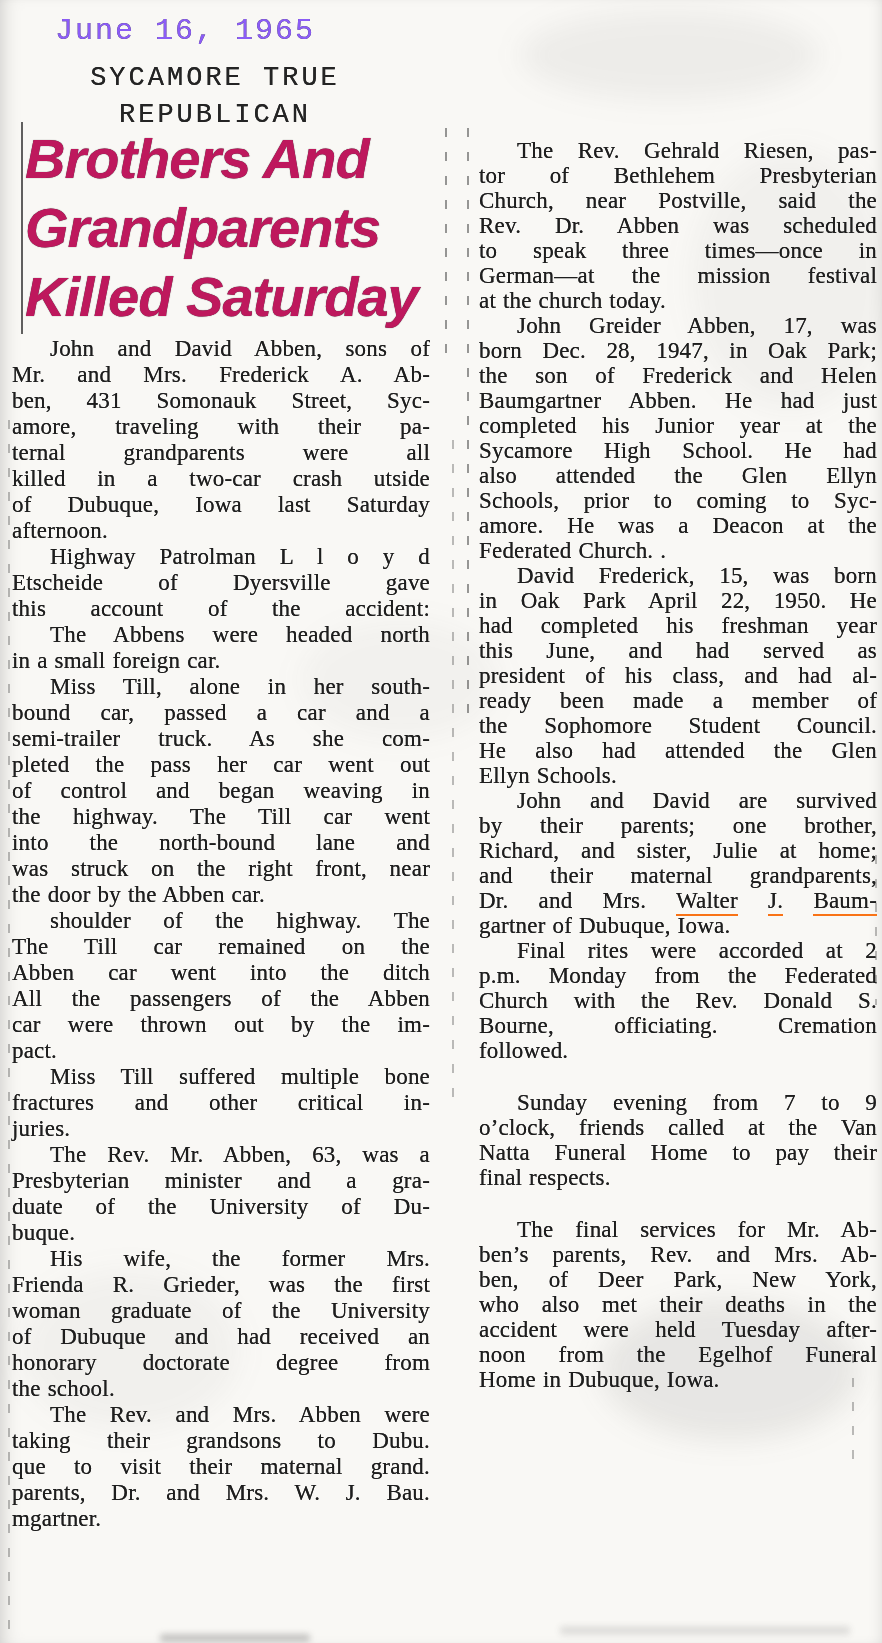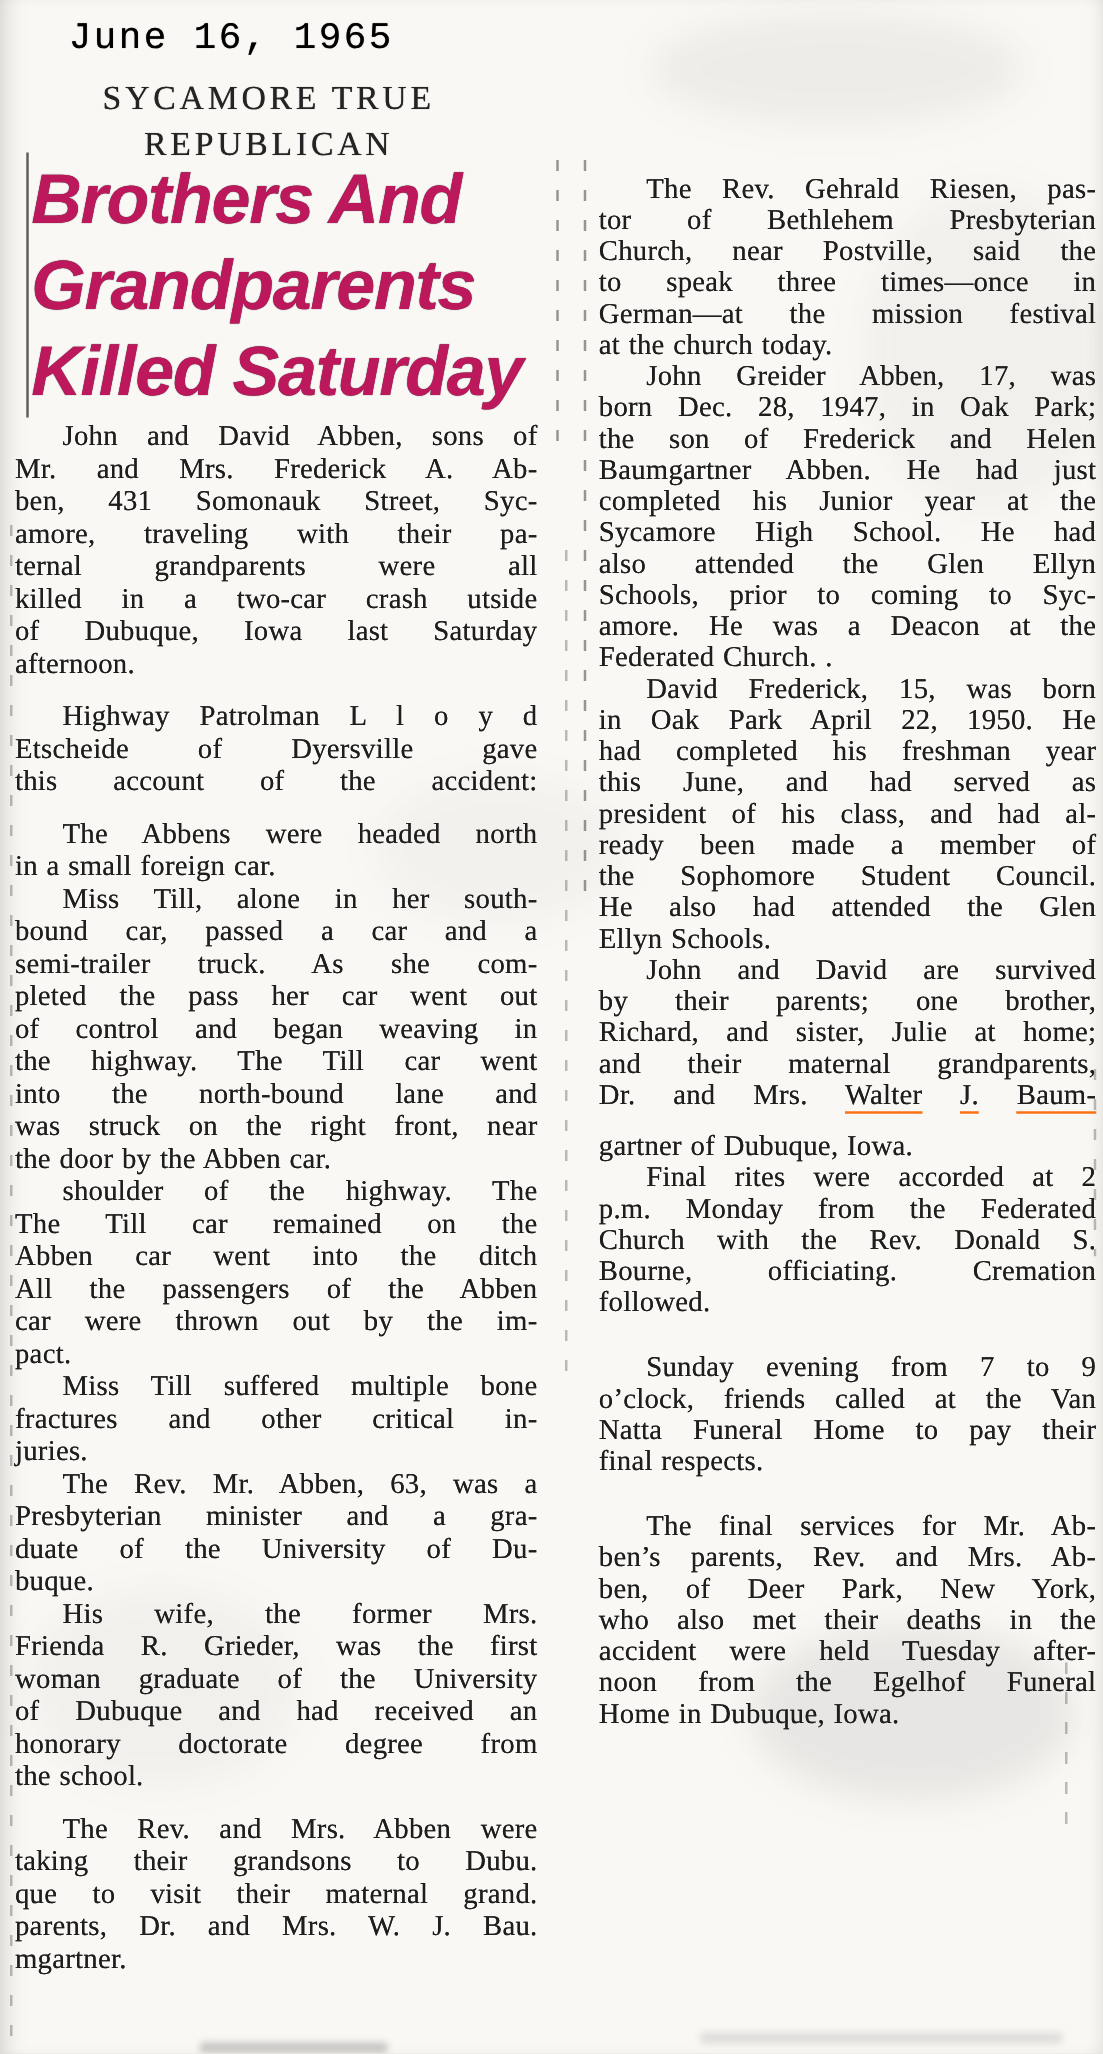--- a/index.html
+++ b/index.html
@@ -16,48 +16,48 @@
   .blotch{position:absolute;pointer-events:none;border-radius:50%;filter:blur(14px);}
   .b1{left:520px;top:10px;width:300px;height:90px;background:rgba(90,90,90,.07);}
   .b2{left:600px;top:1300px;width:260px;height:140px;background:rgba(80,80,80,.10);}
   .b3{left:20px;top:1270px;width:220px;height:160px;background:rgba(90,90,90,.05);}
   .b4{left:300px;top:620px;width:200px;height:120px;background:rgba(90,90,90,.045);}
   .b5{left:690px;top:150px;width:200px;height:260px;background:rgba(90,90,90,.05);}
 
   .date-line{
     position:absolute;left:55px;top:14px;
     font-family:"Liberation Mono", monospace;
-    font-size:30px;letter-spacing:2px;color:#000000;
+    font-size:30px;letter-spacing:2px;color:#8b5cf6;
     text-shadow:0 0 .6px #333;white-space:nowrap;
   }
   .masthead{
     position:absolute;left:0;top:60px;width:430px;
     text-align:center;
-    font-family:Liberation Serif, serif;
+    font-family:Liberation Mono, monospace;
     font-size:27px;letter-spacing:3px;line-height:37px;color:#242424;
     text-shadow:0 0 .6px #333;
   }
   .headline{
     position:absolute;left:25px;top:124px;width:440px;
     font-family:"Liberation Sans", sans-serif;
     font-style:italic;font-weight:700;
     font-size:56px;line-height:69px;letter-spacing:-1px;
     color:#be185d;text-shadow:0 0 .8px #222;
     white-space:nowrap;
   }
   .col{
     position:absolute;
     font-size:23px;
     letter-spacing:.2px;word-spacing:1px;
     text-shadow:0 0 .5px #333;
   }
   .col-left{left:12px;top:336px;width:418px;line-height:26px;}
   .col-right{left:479px;top:138px;width:398px;line-height:25px;}
   .para{margin:0;}
-  .para.gap{margin-top:16px;}
+  .para.gap{}
   .para.gap-lg{margin-top:27px;}
   .line{text-align:justify;text-align-last:justify;}
   .line.last{text-align-last:left;}
   .para.indent .line:first-child{text-indent:38px;}
   .u{border-bottom:2px solid #f97316;padding-bottom:1px;}
 
   .vrule{position:absolute;width:2px;pointer-events:none;}
   .vrule.solid{background:#2c2c2c;opacity:.75;}
   .vrule.dashed{
     background:repeating-linear-gradient(to bottom,#333 0 9px,transparent 9px 24px);
@@ -165,20 +165,21 @@
         <div class="line"><span>parents, Dr. and Mrs. W. J. Bau.</span></div>
         <div class="line last"><span>mgartner.</span></div>
       </div>
     </div>
 
   <div class="col col-right">
       <div class="para indent">
         <div class="line"><span>The Rev. Gehrald Riesen, pas-</span></div>
         <div class="line"><span>tor of Bethlehem Presbyterian</span></div>
         <div class="line"><span>Church, near Postville, said the</span></div>
+        <div class="line"><span>Rev. Dr. Abben was scheduled</span></div>
         <div class="line"><span>to speak three times—once in</span></div>
         <div class="line"><span>German—at the mission festival</span></div>
         <div class="line last"><span>at the church today.</span></div>
       </div>
       <div class="para indent">
         <div class="line"><span>John Greider Abben, 17, was</span></div>
         <div class="line"><span>born Dec. 28, 1947, in Oak Park;</span></div>
         <div class="line"><span>the son of Frederick and Helen</span></div>
         <div class="line"><span>Baumgartner Abben. He had just</span></div>
         <div class="line"><span>completed his Junior year at the</span></div>

